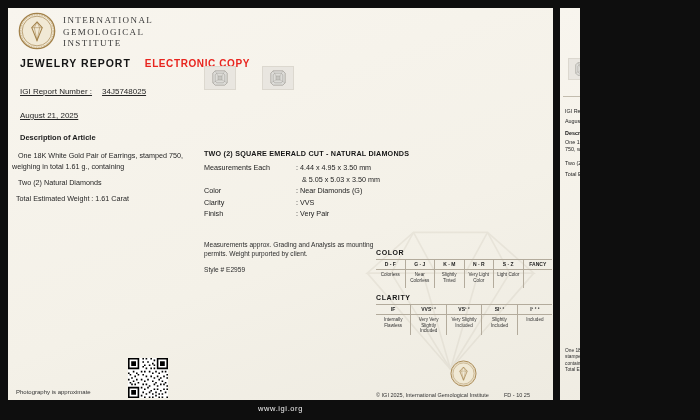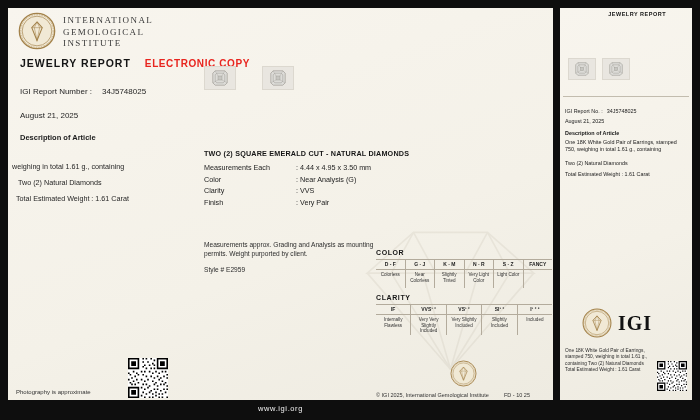--- a/index.html
+++ b/index.html
@@ -1,35 +1,35 @@
 <!DOCTYPE html>
 <html style="--accent-red: #e8251f; --gold: #a3824a; --paper: #f6f3ec;"><head>
 <meta charset="utf-8">
 <style>
   html,body{margin:0;padding:0;background:#0e0e0e;}
-  .canvas{position:relative;width:700px;height:420px;background:#0e0e0e;overflow:hidden;
+  .canvas{position:relative;width:580px;height:420px;background:#0e0e0e;overflow:hidden;
           font-family:"Liberation Sans",sans-serif;color:#262626;}
   .panel{position:absolute;top:8px;height:392px;
          background:linear-gradient(160deg,#f8f5ee 0%,#f4f1e8 60%,#eeebe1 100%);}
   .panel--main{left:8px;width:545px;}
   .panel--stub{left:560px;width:132px;}
   .abs{position:absolute;}
 
   
   .brand{position:absolute;left:10px;top:4px;display:flex;gap:7px;align-items:flex-start;}
   .brand .seal{width:38px;height:38px;}
   .brand-name{font-family:"Liberation Serif",serif;font-size:9px;letter-spacing:1.4px;
               line-height:11.5px;color:#3a3a3a;padding-top:3px;}
 
   
   .title-row{position:absolute;left:12px;top:49px;display:flex;gap:14px;align-items:baseline;}
   .doc-title{font-size:10.5px;font-weight:bold;letter-spacing:1px;color:#141414;}
   .copy-type{font-size:10px;font-weight:bold;letter-spacing:.6px;color:var(--accent-red,#e8251f);}
 
-  .line-8{font-size:8px;}
+  .line-8{font-size:8px;text-decoration:underline;}
   .line-72{font-size:7.2px;}
   .bold{font-weight:bold;color:#1a1a1a;}
   .num-row{display:flex;gap:10px;}
 
   
   .spec-heading{position:absolute;left:196px;top:141px;font-size:7.2px;font-weight:bold;color:#161616;letter-spacing:.2px;}
   .spec-rows{position:absolute;left:196px;top:154px;font-size:7.2px;line-height:11.6px;color:#222;}
   .spec-row{display:flex;}
   .spec-label{flex:0 0 92px;}
   .spec-row.cont .spec-value{padding-left:6px;}
@@ -139,20 +139,21 @@
     </div>
 
     <div class="abs num-row line-8" style="left:12px;top:79px">
       <span>IGI Report Number :</span>
       <span>34J5748025</span>
     </div>
 
     <div class="abs line-8" style="left:12px;top:103px">August 21, 2025</div>
 
     <div class="abs bold" style="left:12px;top:125px;font-size:7.5px">Description of Article</div>
+    <div class="abs line-72" style="left:10px;top:143px">One 18K White Gold Pair of Earrings, stamped 750,</div>
     <div class="abs line-72" style="left:4px;top:154px">weighing in total 1.61 g., containing</div>
     <div class="abs line-72" style="left:10px;top:170px">Two (2) Natural Diamonds</div>
     <div class="abs line-72" style="left:8px;top:186px">Total Estimated Weight : 1.61 Carat</div>
 
     <div class="thumb" style="left:196px;top:58px">
       <svg>
           <use href="#sym-gem"></use>
         </svg>
     </div>
     <div class="thumb" style="left:254px;top:58px">
@@ -160,23 +161,27 @@
           <use href="#sym-gem"></use>
         </svg>
     </div>
 
     <div class="spec-heading">TWO (2) SQUARE EMERALD CUT - NATURAL DIAMONDS</div>
     <div class="spec-rows">
       <div class="spec-row">
         <span class="spec-label">Measurements Each</span>
         <span class="spec-value">: 4.44 x 4.95 x 3.50 mm</span>
       </div>
+      <div class="spec-row cont">
+        <span class="spec-label"></span>
+        <span class="spec-value">&amp; 5.05 x 5.03 x 3.50 mm</span>
+      </div>
       <div class="spec-row">
         <span class="spec-label">Color</span>
-        <span class="spec-value">: Near Analysis (G)</span>
+        <span class="spec-value">: Near Diamonds (G)</span>
       </div>
       <div class="spec-row">
         <span class="spec-label">Clarity</span>
         <span class="spec-value">: VVS</span>
       </div>
       <div class="spec-row">
         <span class="spec-label">Finish</span>
         <span class="spec-value">: Very Pair</span>
       </div>
     </div>

